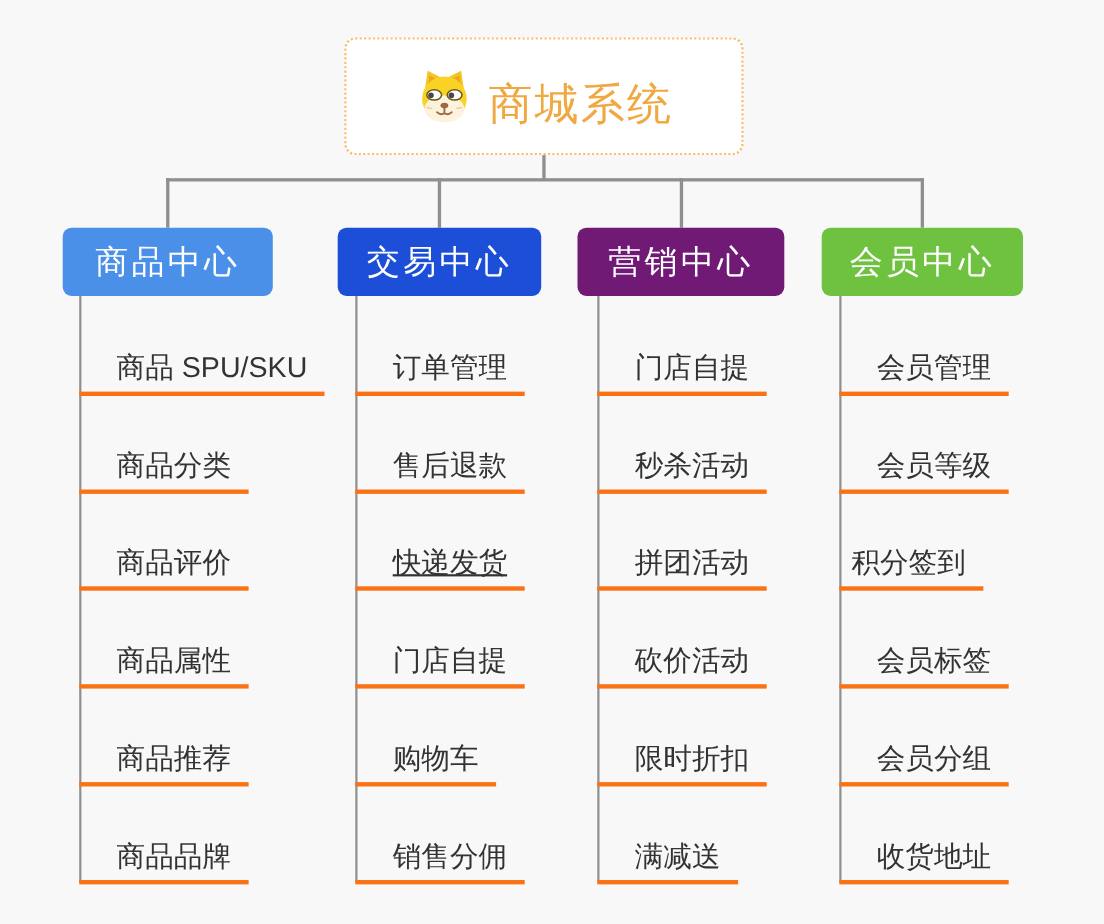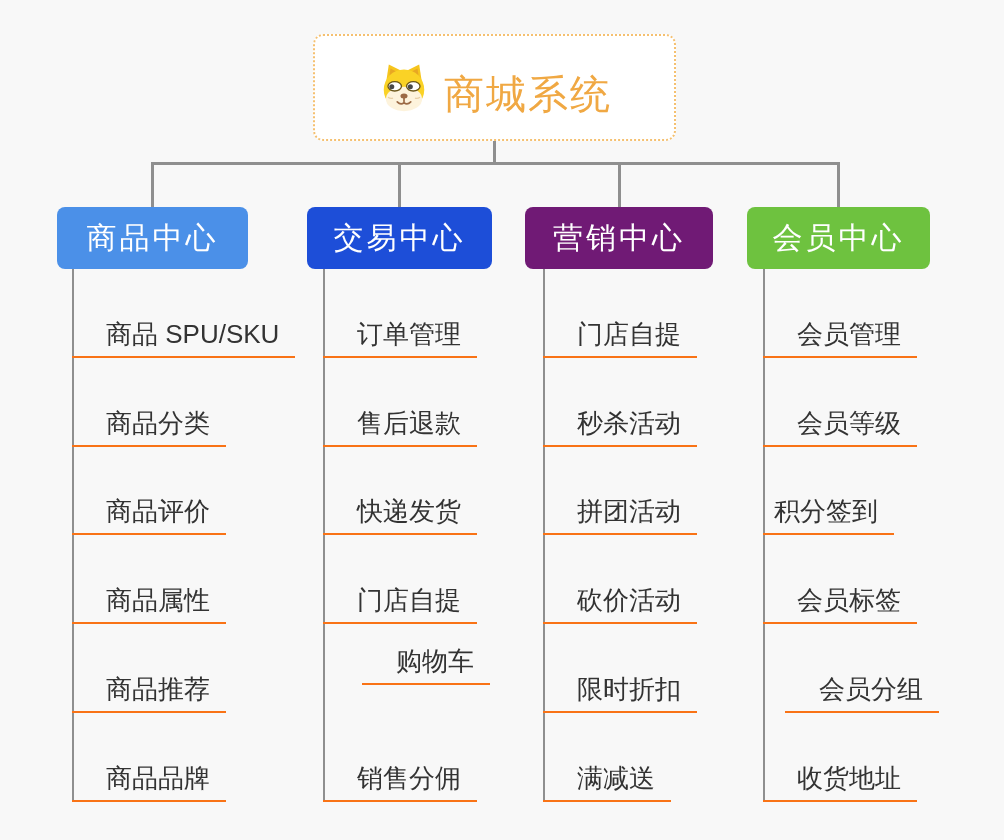--- a/index.html
+++ b/index.html
@@ -43,21 +43,21 @@
 
   
   .leaf{
     position:absolute;
     box-sizing:border-box;
     white-space:nowrap;
     font-size:26px;
     line-height:30px;
     color:#333333;
     padding:0 16px 7px 34px;
-    border-bottom:2px solid #f97316;
+    border-bottom:4px solid #f97316;
   }
 </style>
 </head>
 <body>
 
 <div class="stage">
 
   <div class="root-node">
     <span style="display:inline-flex;">
       <svg width="54" height="54" viewBox="0 0 64 64" aria-hidden="true">
@@ -97,37 +97,37 @@
       <div class="leaf" style="left: 72px; top: 408px;">商品分类</div>
       <div class="leaf" style="left: 72px; top: 496px;">商品评价</div>
       <div class="leaf" style="left: 72px; top: 585px;">商品属性</div>
       <div class="leaf" style="left: 72px; top: 674px;">商品推荐</div>
       <div class="leaf" style="left: 72px; top: 763px;">商品品牌</div>
       <div class="connector" style="left: 398px; top: 162px; width: 3px; height: 45px;"></div>
       <div class="branch-node" style="left: 307px; width: 185px; background: #1d4ed8;">交易中心</div>
       <div class="connector" style="left: 323px; top: 269px; width: 2px; height: 533px;"></div>
       <div class="leaf" style="left: 323px; top: 319px;">订单管理</div>
       <div class="leaf" style="left: 323px; top: 408px;">售后退款</div>
-      <div class="leaf" style="left: 323px; top: 496px;">快递发货</div>
+      <div class="leaf" style="left: 323px; top: 496px; text-decoration: underline;">快递发货</div>
       <div class="leaf" style="left: 323px; top: 585px;">门店自提</div>
-      <div class="leaf" style="left: 323px; top: 646px; margin-left: 39px;">购物车</div>
+      <div class="leaf" style="left: 323px; top: 674px;">购物车</div>
       <div class="leaf" style="left: 323px; top: 763px;">销售分佣</div>
       <div class="connector" style="left: 618px; top: 162px; width: 3px; height: 45px;"></div>
       <div class="branch-node" style="left: 525px; width: 188px; background: #701a75;">营销中心</div>
       <div class="connector" style="left: 543px; top: 269px; width: 2px; height: 533px;"></div>
       <div class="leaf" style="left: 543px; top: 319px;">门店自提</div>
       <div class="leaf" style="left: 543px; top: 408px;">秒杀活动</div>
       <div class="leaf" style="left: 543px; top: 496px;">拼团活动</div>
       <div class="leaf" style="left: 543px; top: 585px;">砍价活动</div>
       <div class="leaf" style="left: 543px; top: 674px;">限时折扣</div>
       <div class="leaf" style="left: 543px; top: 763px;">满减送</div>
       <div class="connector" style="left: 837px; top: 162px; width: 3px; height: 45px;"></div>
       <div class="branch-node" style="left: 747px; width: 183px; background: rgb(110, 194, 63);">会员中心</div>
       <div class="connector" style="left: 763px; top: 269px; width: 2px; height: 533px;"></div>
       <div class="leaf" style="left: 763px; top: 319px;">会员管理</div>
       <div class="leaf" style="left: 763px; top: 408px;">会员等级</div>
       <div class="leaf" style="left: 763px; top: 496px; padding-left: 11px;">积分签到</div>
       <div class="leaf" style="left: 763px; top: 585px;">会员标签</div>
-      <div class="leaf" style="left: 785px; top: 674px;">会员分组</div>
+      <div class="leaf" style="left: 763px; top: 674px;">会员分组</div>
       <div class="leaf" style="left: 763px; top: 763px;">收货地址</div>
     </div>
 
 </div>
 
 </body></html>

